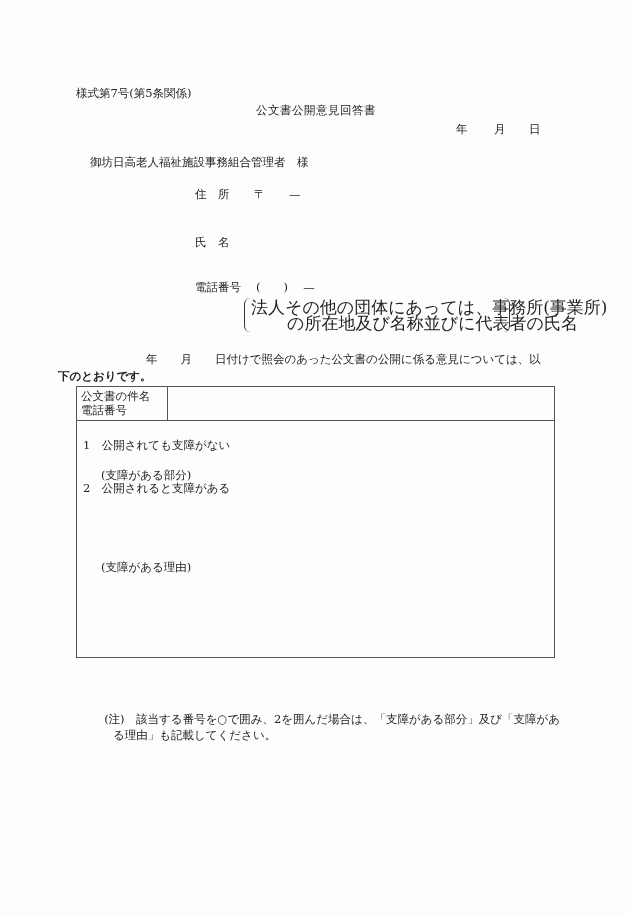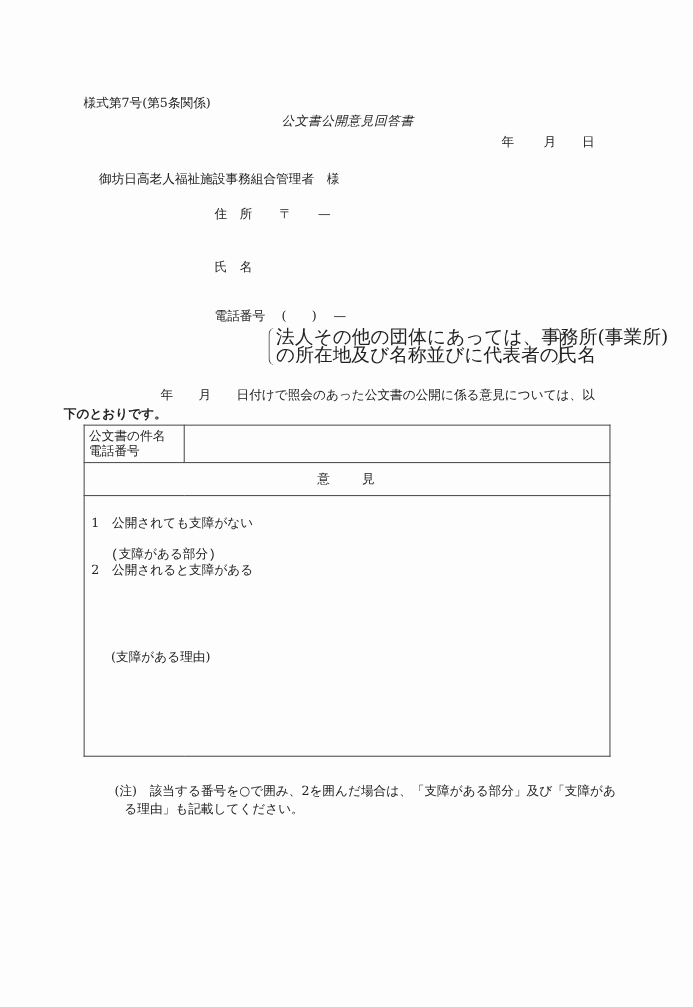--- a/index.html
+++ b/index.html
@@ -1,20 +1,20 @@
 <!DOCTYPE html>
 <html><head>
 <meta charset="utf-8">
 <style>
   html, body { margin:0; padding:0; background:#fdfdfd; }
   body { width:630px; height:915px; position:relative; overflow:hidden;
          font-family:"DejaVu Serif","Liberation Serif",serif; color:#222; font-size:11.5px; }
   .abs { position:absolute; white-space:nowrap; line-height:14px;text-align:right; }
   .form-no { left:76px; top:86px; }
-  .title { left:256px; top:103px; letter-spacing:0.5px;font-style:italic; }
+  .title { left:256px; top:103px; letter-spacing:0.5px; }
   .date { top:122px; }
   .date span { position:absolute; }
   .addressee { left:90px; top:155px; }
   .field-label { left:195px; }
   .brace-box { position:absolute; left:244px; top:298px; width:264px; height:34px;
                border-left:1.2px solid #333; border-right:1.2px solid #333; border-radius:6px; }
   .brace-text { left:251px; line-height:16px; font-size:17px; }
   table.form { position:absolute; left:76px; top:386px; width:479px; border-collapse:collapse; }
   table.form td { border:1.2px solid #555; padding:0; vertical-align:top; }
   .cell-label { width:82px; height:29px; line-height:14px; padding:2px 4px !important; font-size:11.5px; }
@@ -41,42 +41,39 @@
 <div class="abs" style="left:254px;top:187px;">〒</div>
 <div class="abs" style="left:289px;top:187px;">—</div>
 
 <div class="abs field-label" style="top:235px;">氏　名</div>
 
 <div class="abs field-label" style="top:280px;">電話番号</div>
 <div class="abs" style="left:256px;top:280px;">(　　)　 —</div>
 
 <div class="brace-box"></div>
 <div class="abs brace-text" style="top:299px;">法人その他の団体にあっては、事務所(事業所)</div>
-<div class="abs brace-text" style="top:315px;">の所在地及び名称並びに代表者の氏名</div>
+<div class="abs brace-text" style="top:315px;margin-left:36px;">の所在地及び名称並びに代表者の氏名</div>
 
 <div class="abs" style="left:146px;top:352px;">年　　月　　日付けで照会のあった公文書の公開に係る意見については、以</div>
 <div class="abs" style="left:58px;top:369px;font-weight:bold;">下のとおりです。</div>
 
 <table class="form">
   <tbody>
       <tr>
     <td class="cell-label">
       <div>公文書の件名</div>
       <div>電話番号</div>
     </td>
     <td></td>
   </tr>
   <tr>
-    <td colspan="2" class="opinion-head">意　　見</td>
-  </tr>
-  <tr>
     <td colspan="2" class="opinion-body">
       <div class="opt" style="top:17px;">1　公開されても支障がない</div>
       <div class="opt" style="top:32px;margin-top:28px;">2　公開されると支障がある</div>
-      <div class="opt" style="left:24px;top:47px;font-family:Liberation Mono, monospace;">(支障がある部分)</div>
+      <div class="opt" style="left:24px;top:47px;">(支障がある部分)</div>
       <div class="opt" style="left:24px;top:139px;">(支障がある理由)</div>
     </td>
   </tr>
 </tbody>
   </table>
 
 <div class="abs note">(注)　該当する番号を○で囲み、2を囲んだ場合は、「支障がある部分」及び「支障があ</div>
 <div class="abs note2">る理由」も記載してください。</div>
 
 </body></html>

